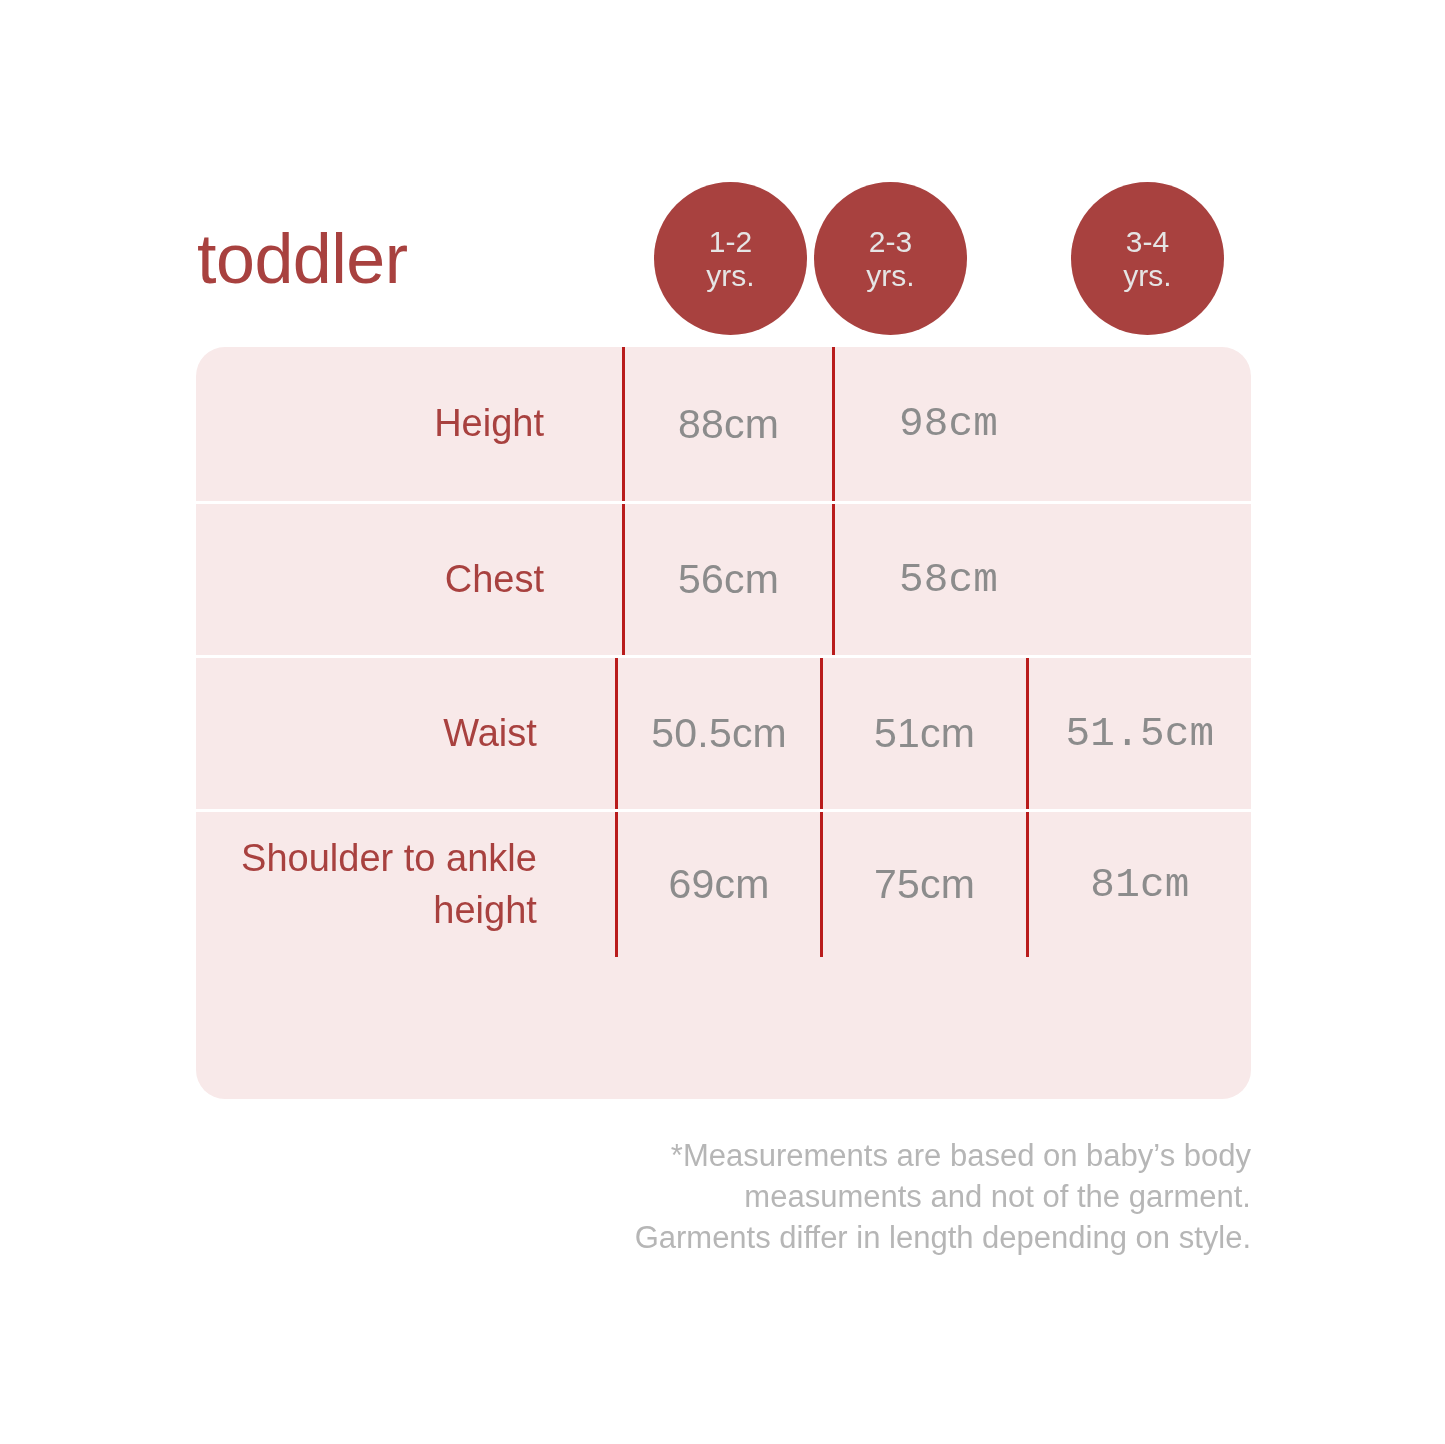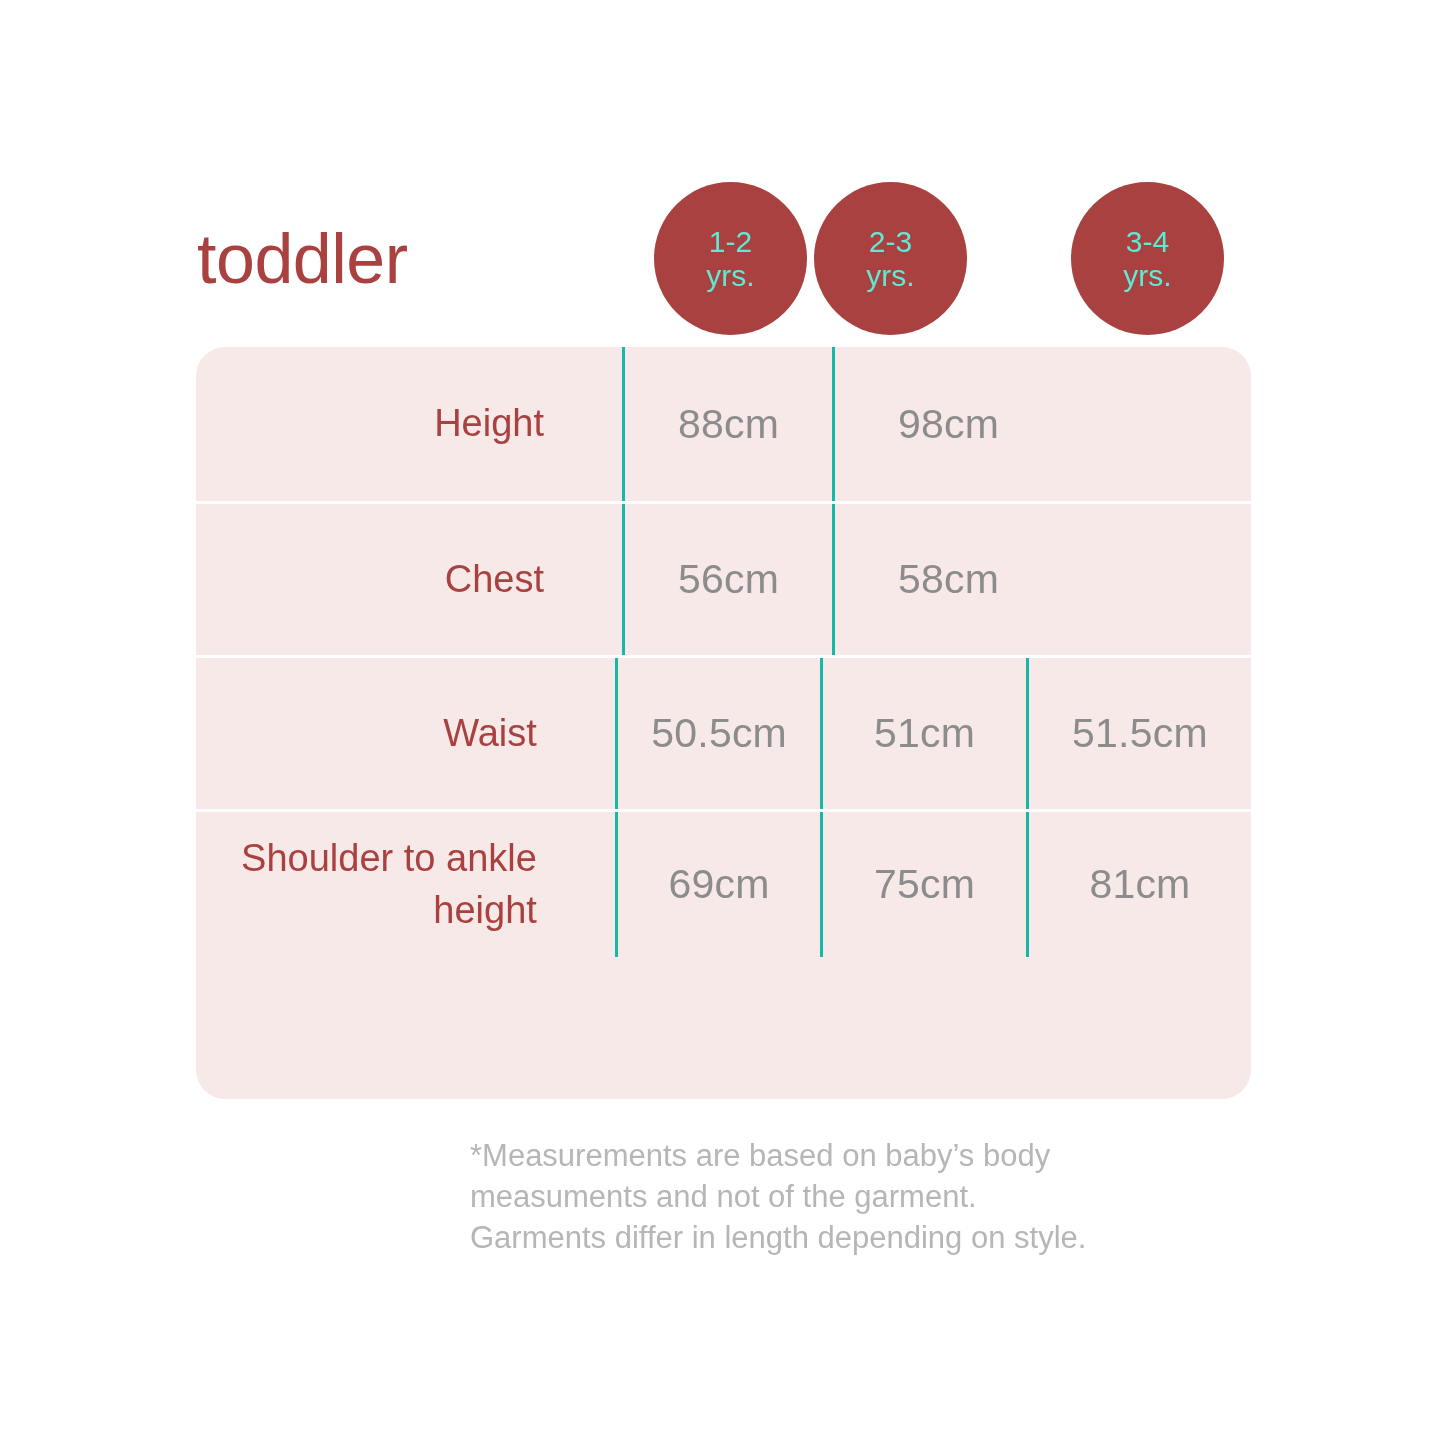--- a/index.html
+++ b/index.html
@@ -49,21 +49,21 @@
     white-space: nowrap;
   }
 
   .size-circle {
     position: absolute;
     top: 6px;
     width: 153px;
     height: 153px;
     border-radius: 50%;
     background: #a8413f;
-    color: #5eead4;
+    color: #e5e5e5;
     display: flex;
     flex-direction: column;
     align-items: center;
     justify-content: center;
     line-height: 1.12;
     font-size: 30px;
     font-weight: 400;
     text-align: center;
   }
   .size-circle .age-range { display: block; }
@@ -108,37 +108,38 @@
     text-align: right;
     color: #a8413f;
     font-size: 38px;
     font-weight: 400;
     line-height: 1.35;
   }
 
   .cell-value {
     width: 210px;
     box-sizing: border-box;
-    border-left: 3px solid #14b8a6;
+    border-left: 3px solid #b91c1c;
     display: flex;
     align-items: center;
     justify-content: center;
     color: #8c8c8c;
     font-size: 41px;
     font-weight: 300;
     letter-spacing: 0.2px;
   }
-  .cell-value.v-last { width: 230px; }
+  .cell-value.v-last { width: 230px; font-family: Liberation Mono, monospace; }
 
   
   .footnote {
     position: absolute;
     left: 470px;
     top: 1135px;
     width: 781px;
+    text-align: right;
     color: #b6b6b6;
     font-size: 31px;
     font-weight: 300;
     line-height: 1.33;
   }
   .footnote span { display: block; }
 </style>
 </head>
 <body>
 

